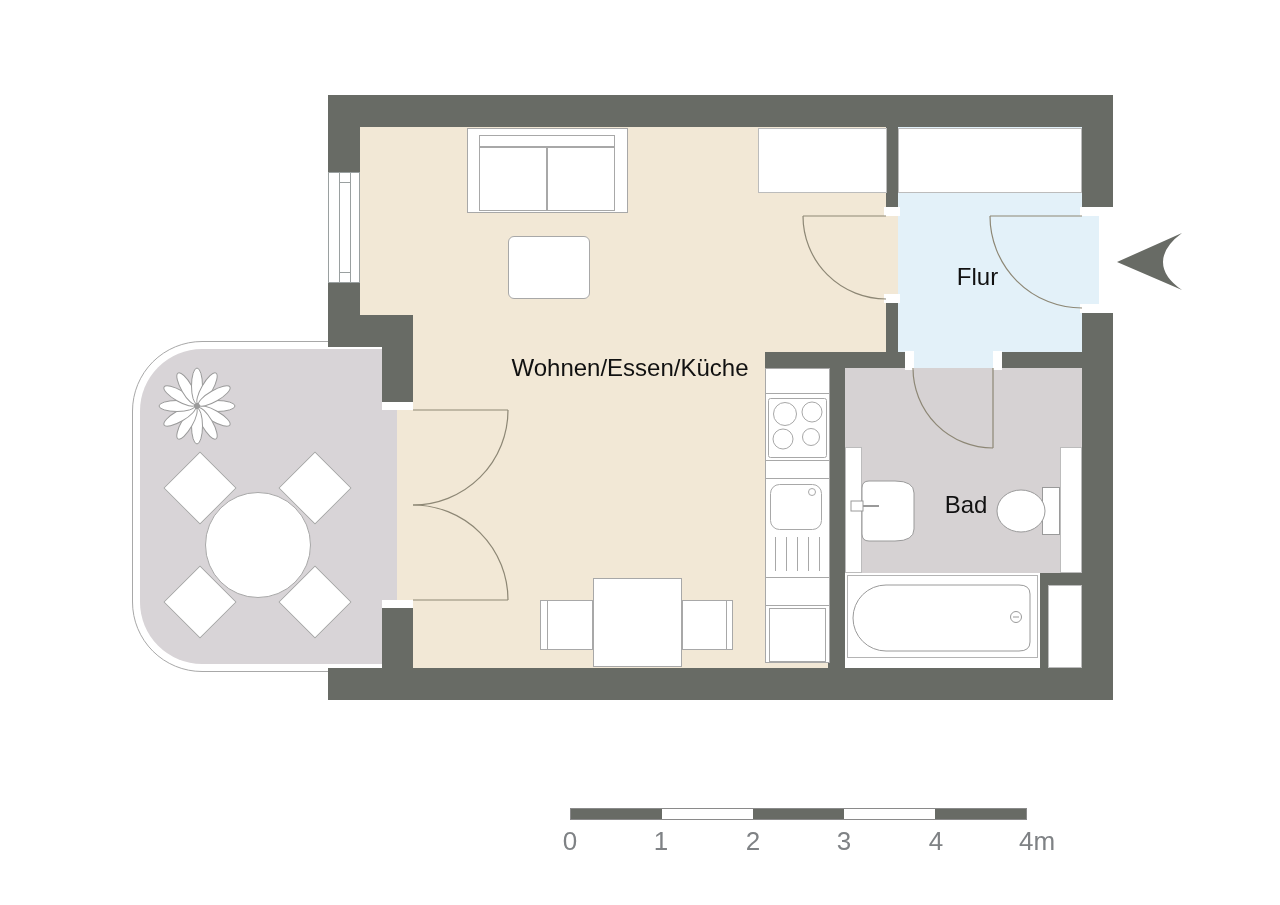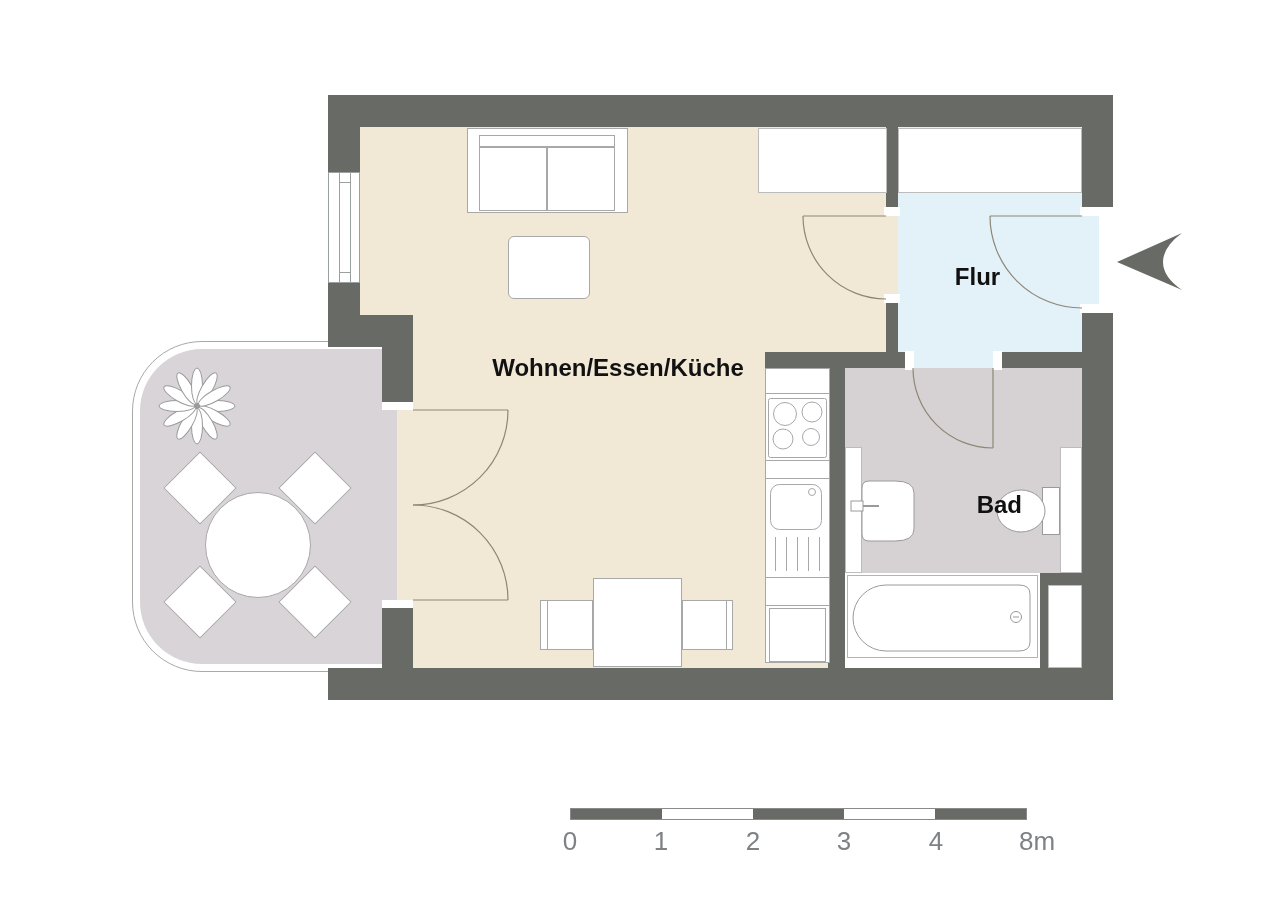--- a/index.html
+++ b/index.html
@@ -8,21 +8,21 @@
   .abs{position:absolute;}
   .wall{position:absolute;background:#686b65;}
   .jamb{position:absolute;background:#ffffff;}
   .floor-living{position:absolute;background:#f2e8d6;}
   .floor-hall{position:absolute;background:#e3f1f9;}
   .floor-bath{position:absolute;background:#d6d2d3;}
   .furn{position:absolute;background:#ffffff;border:1px solid #a8a8a8;box-sizing:border-box;}
   .furn-light{position:absolute;background:#ffffff;border:1px solid #bcbcbc;box-sizing:border-box;}
   .plain{position:absolute;background:#ffffff;}
   .lbl{position:absolute;text-align:center;color:#111111;font-size:24px;line-height:1.05;}
-  .lbl.bold{font-weight:bold;}
+  .lbl.bold{font-weight:normal;}
   .lbl.sub{font-size:20px;font-weight:normal;}
   .scale-num{position:absolute;text-align:center;color:#7f8285;font-size:26px;width:80px;}
   #scalebar{position:absolute;left:570px;top:808px;width:457px;height:12px;
             border:1px solid #8a8a8a;box-sizing:border-box;display:flex;background:#ffffff;}
   .seg{flex:1 1 0;}
   .seg.dark{background:#686b65;}
   svg.overlay{position:absolute;left:0;top:0;pointer-events:none;}
 </style>
 </head>
 <body>
@@ -184,31 +184,31 @@
         <ellipse cx="20" cy="0" rx="18" ry="5.5" transform="rotate(270)"></ellipse>
         <ellipse cx="20" cy="0" rx="18" ry="5.5" transform="rotate(300)"></ellipse>
         <ellipse cx="20" cy="0" rx="18" ry="5.5" transform="rotate(330)"></ellipse>
         <circle cx="0" cy="0" r="2.5" fill="#9a9a9a"></circle>
       </g>
     </g>
 
     <path d="M 1117,262 L 1182,233 Q 1163,247 1163,262 Q 1163,277 1182,290 Z" fill="#686b65"></path>
   </svg>
 
-  <div class="lbl bold" style="left:488px;top:355px;width:260px;">Wohnen/Essen/Küche</div>
+  <div class="lbl bold" style="left:500px;top:355px;width:260px;">Wohnen/Essen/Küche</div>
   <div class="lbl bold" style="left:920px;top:264px;width:115px;">Flur</div>
-  <div class="lbl bold" style="left:910px;top:492px;width:112px;text-align:right;">Bad</div>
+  <div class="lbl bold" style="left:910px;top:492px;width:112px;">Bad</div>
 
   <div id="scalebar">
     <div class="seg dark"></div>
     <div class="seg"></div>
     <div class="seg dark"></div>
     <div class="seg"></div>
     <div class="seg dark"></div>
   </div>
   <div class="scale-num" style="left:530px;top:826px;">0</div>
   <div class="scale-num" style="left:621px;top:826px;">1</div>
   <div class="scale-num" style="left:713px;top:826px;">2</div>
   <div class="scale-num" style="left:804px;top:826px;">3</div>
   <div class="scale-num" style="left:896px;top:826px;">4</div>
-  <div class="scale-num" style="left:997px;top:826px;">8m</div>
+  <div class="scale-num" style="left:997px;top:826px;">4m</div>
 
 </div>
 
 </body></html>

